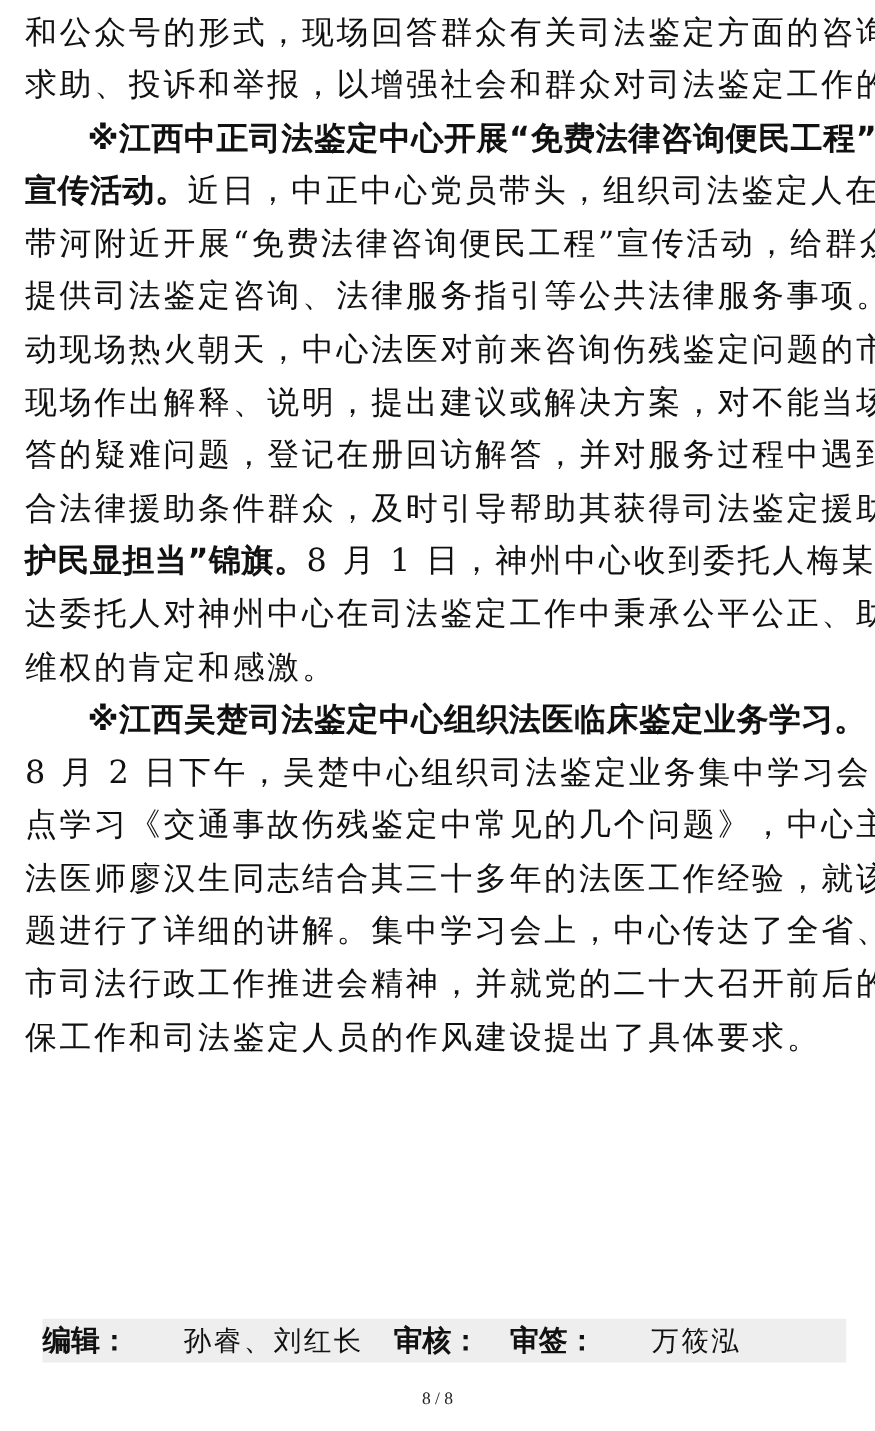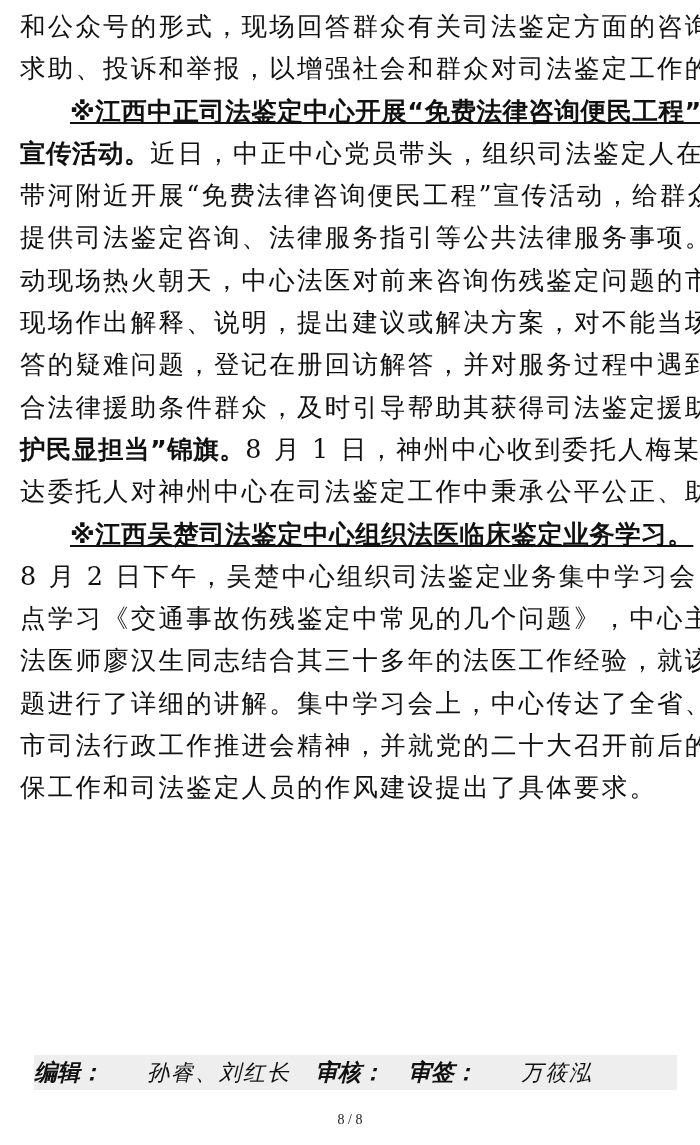--- a/index.html
+++ b/index.html
@@ -22,38 +22,37 @@
       width: 662px;
     }
     .line {
       height: 42.3px;
       line-height: 42.3px;
       font-size: 25.5px;
       white-space: nowrap;
       letter-spacing: 2.2px;
       overflow: visible;
     }
-    .line.indent { padding-left: 50px; text-decoration: underline; }
+    .line.indent { padding-left: 50px; }
     .bold {
       font-weight: bold;
       font-family: "DejaVu Sans", "Liberation Sans", sans-serif;
       letter-spacing: 0.5px;
     }
     .footer-bar {
       position: absolute;
       left: 34px;
       top: 1055px;
       width: 643px;
       height: 35px;
       background: #eeeeee;
       display: flex;
       align-items: center;
       font-size: 22px;
       white-space: nowrap;
-      font-style: italic;
     }
     .footer-bar .lbl {
       font-family: "DejaVu Sans", "Liberation Sans", sans-serif;
       font-weight: bold;
       font-size: 23px;
     }
     .footer-bar .val {
       letter-spacing: 2px;
       font-family: "DejaVu Serif", "Liberation Serif", serif;
       margin-left: 44px;
@@ -82,20 +81,21 @@
   <div class="line"><span class="bold">宣传活动。</span><span>近日，中正中心党员带头，组织司法鉴定人在玉</span></div>
   <div class="line">带河附近开展“免费法律咨询便民工程”宣传活动，给群众</div>
   <div class="line">提供司法鉴定咨询、法律服务指引等公共法律服务事项。活</div>
   <div class="line">动现场热火朝天，中心法医对前来咨询伤残鉴定问题的市民</div>
   <div class="line">现场作出解释、说明，提出建议或解决方案，对不能当场解</div>
   <div class="line">答的疑难问题，登记在册回访解答，并对服务过程中遇到符</div>
   <div class="line">合法律援助条件群众，及时引导帮助其获得司法鉴定援助。</div>
 
   <div class="line"><span class="bold">护民显担当”锦旗。</span><span>8 月 1 日，神州中心收到委托人梅某某</span></div>
   <div class="line">达委托人对神州中心在司法鉴定工作中秉承公平公正、助民</div>
+  <div class="line">维权的肯定和感激。</div>
 
   <div class="line indent"><span class="bold">※江西吴楚司法鉴定中心组织法医临床鉴定业务学习。</span></div>
   <div class="line">8 月 2 日下午，吴楚中心组织司法鉴定业务集中学习会，重</div>
   <div class="line">点学习《交通事故伤残鉴定中常见的几个问题》，中心主检</div>
   <div class="line">法医师廖汉生同志结合其三十多年的法医工作经验，就该课</div>
   <div class="line">题进行了详细的讲解。集中学习会上，中心传达了全省、全</div>
   <div class="line">市司法行政工作推进会精神，并就党的二十大召开前后的安</div>
   <div class="line">保工作和司法鉴定人员的作风建设提出了具体要求。</div>
 </div>
 

